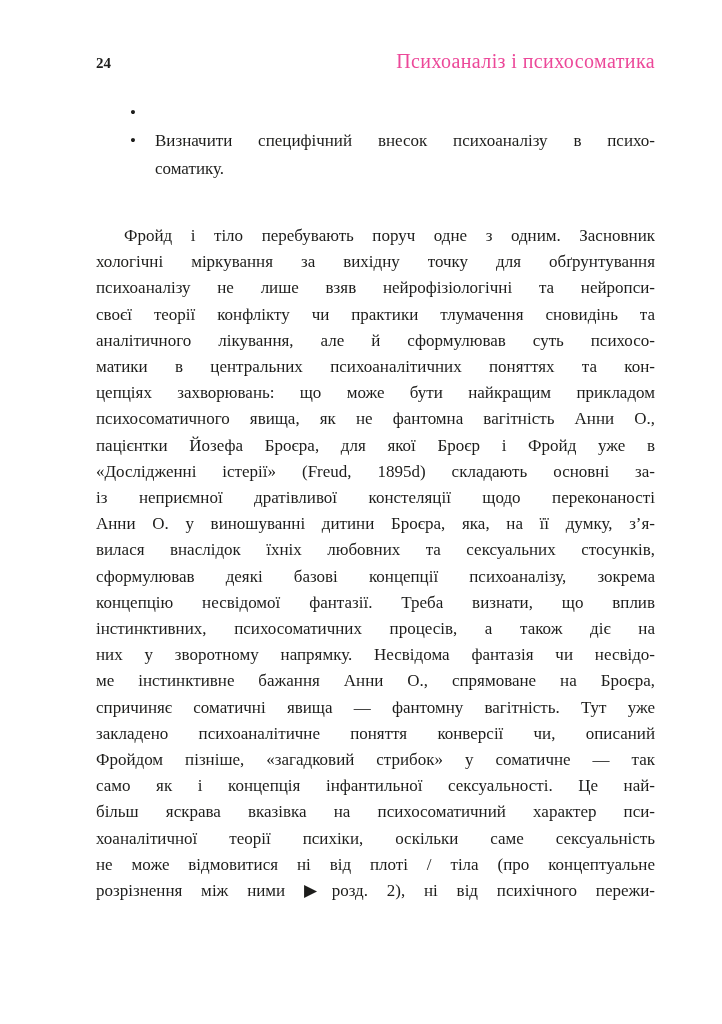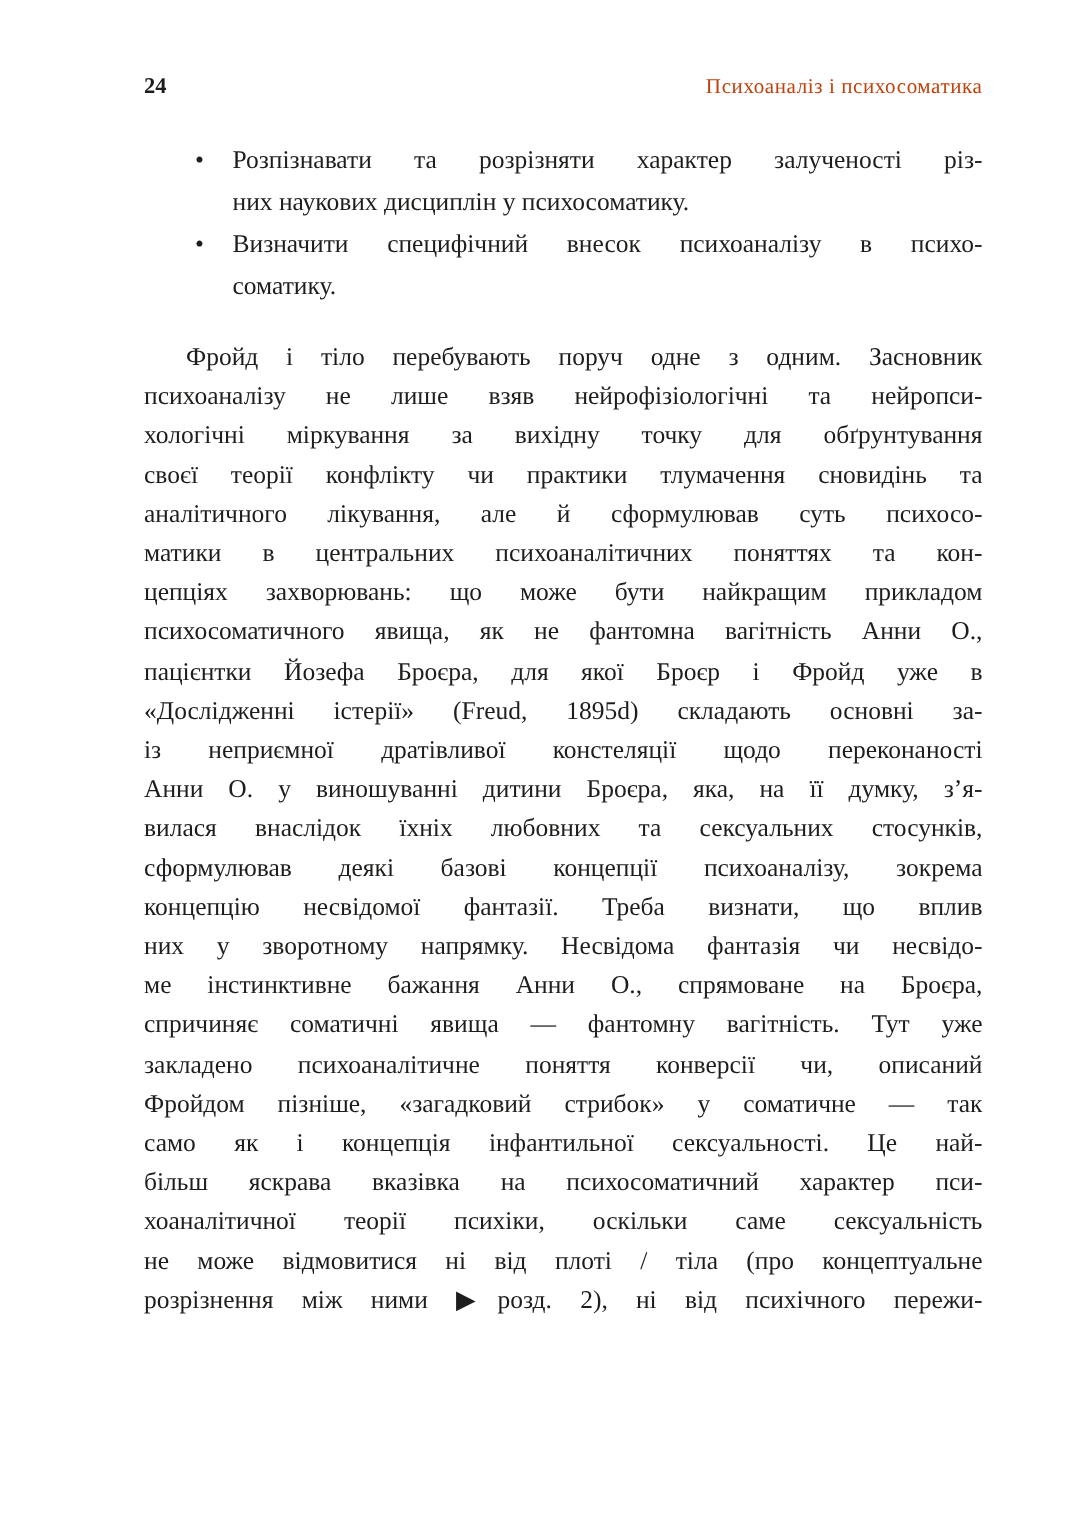--- a/index.html
+++ b/index.html
@@ -22,42 +22,42 @@
     justify-content: space-between;
     align-items: baseline;
     gap: 34px;
   }
   .page-number {
     font-size: 15px;
     font-weight: 700;
     color: #1d1d1b;
   }
   .running-title {
-    font-size: 14px;
-    color: #c2410c;
+    font-size: 20px;
+    color: #ec4899;
     letter-spacing: 0.4px;
   }
   .bullet-list {
     margin-top: 26px;
     font-size: 17px;
     line-height: 28px;
   }
   .bullet-item {
     display: flex;
   }
   .bullet-marker {
     flex: 0 0 25px;
     margin-left: 34px;
   }
   .bullet-body {
     flex: 1 1 auto;
     min-width: 0;
   }
   .body-paragraph {
-    margin-top: 20px;
+    margin-top: 40px;
     font-size: 17px;
     line-height: 26.2px;
   }
   .line {
     text-align: justify;
     text-align-last: justify;
     white-space: normal;
   }
   .line-left {
     text-align: left;
@@ -74,50 +74,47 @@
 <div class="page">
 
   <div class="running-header">
     <span class="page-number">24</span>
     <span class="running-title">Психоаналіз і психосоматика</span>
   </div>
 
   <div class="bullet-list">
       <div class="bullet-item">
         <span class="bullet-marker">•</span>
-        <div class="bullet-body">
-          <div class="line"><span>Розпізнавати та розрізняти характер залученості різ-</span></div>
-          <div class="line line-left"><span>них наукових дисциплін у психосоматику.</span></div>
-        </div>
       </div>
       <div class="bullet-item">
         <span class="bullet-marker">•</span>
         <div class="bullet-body">
           <div class="line"><span>Визначити специфічний внесок психоаналізу в психо-</span></div>
           <div class="line line-left"><span>соматику.</span></div>
         </div>
       </div>
     </div>
 
   <div class="body-paragraph">
       <div class="line line-indent"><span>Фройд і тіло перебувають поруч одне з одним. Засновник</span></div>
+      <div class="line"><span>хологічні міркування за вихідну точку для обґрунтування</span></div>
       <div class="line"><span>психоаналізу не лише взяв нейрофізіологічні та нейропси-</span></div>
-      <div class="line"><span>хологічні міркування за вихідну точку для обґрунтування</span></div>
       <div class="line"><span>своєї теорії конфлікту чи практики тлумачення сновидінь та</span></div>
       <div class="line"><span>аналітичного лікування, але й сформулював суть психосо-</span></div>
       <div class="line"><span>матики в центральних психоаналітичних поняттях та кон-</span></div>
       <div class="line"><span>цепціях захворювань: що може бути найкращим прикладом</span></div>
       <div class="line"><span>психосоматичного явища, як не фантомна вагітність Анни О.,</span></div>
       <div class="line"><span>пацієнтки Йозефа Броєра, для якої Броєр і Фройд уже в</span></div>
       <div class="line"><span>«Дослідженні істерії» (Freud, 1895d) складають основні за-</span></div>
       <div class="line"><span>із неприємної дратівливої констеляції щодо переконаності</span></div>
       <div class="line"><span>Анни О. у виношуванні дитини Броєра, яка, на її думку, з’я-</span></div>
       <div class="line"><span>вилася внаслідок їхніх любовних та сексуальних стосунків,</span></div>
       <div class="line"><span>сформулював деякі базові концепції психоаналізу, зокрема</span></div>
       <div class="line"><span>концепцію несвідомої фантазії. Треба визнати, що вплив</span></div>
+      <div class="line"><span>інстинктивних, психосоматичних процесів, а також діє на</span></div>
       <div class="line"><span>них у зворотному напрямку. Несвідома фантазія чи несвідо-</span></div>
       <div class="line"><span>ме інстинктивне бажання Анни О., спрямоване на Броєра,</span></div>
       <div class="line"><span>спричиняє соматичні явища — фантомну вагітність. Тут уже</span></div>
       <div class="line"><span>закладено психоаналітичне поняття конверсії чи, описаний</span></div>
       <div class="line"><span>Фройдом пізніше, «загадковий стрибок» у соматичне — так</span></div>
       <div class="line"><span>само як і концепція інфантильної сексуальності. Це най-</span></div>
       <div class="line"><span>більш яскрава вказівка на психосоматичний характер пси-</span></div>
       <div class="line"><span>хоаналітичної теорії психіки, оскільки саме сексуальність</span></div>
       <div class="line"><span>не може відмовитися ні від плоті / тіла (про концептуальне</span></div>
       <div class="line"><span>розрізнення між ними ▶розд. 2), ні від психічного пережи-</span></div>

